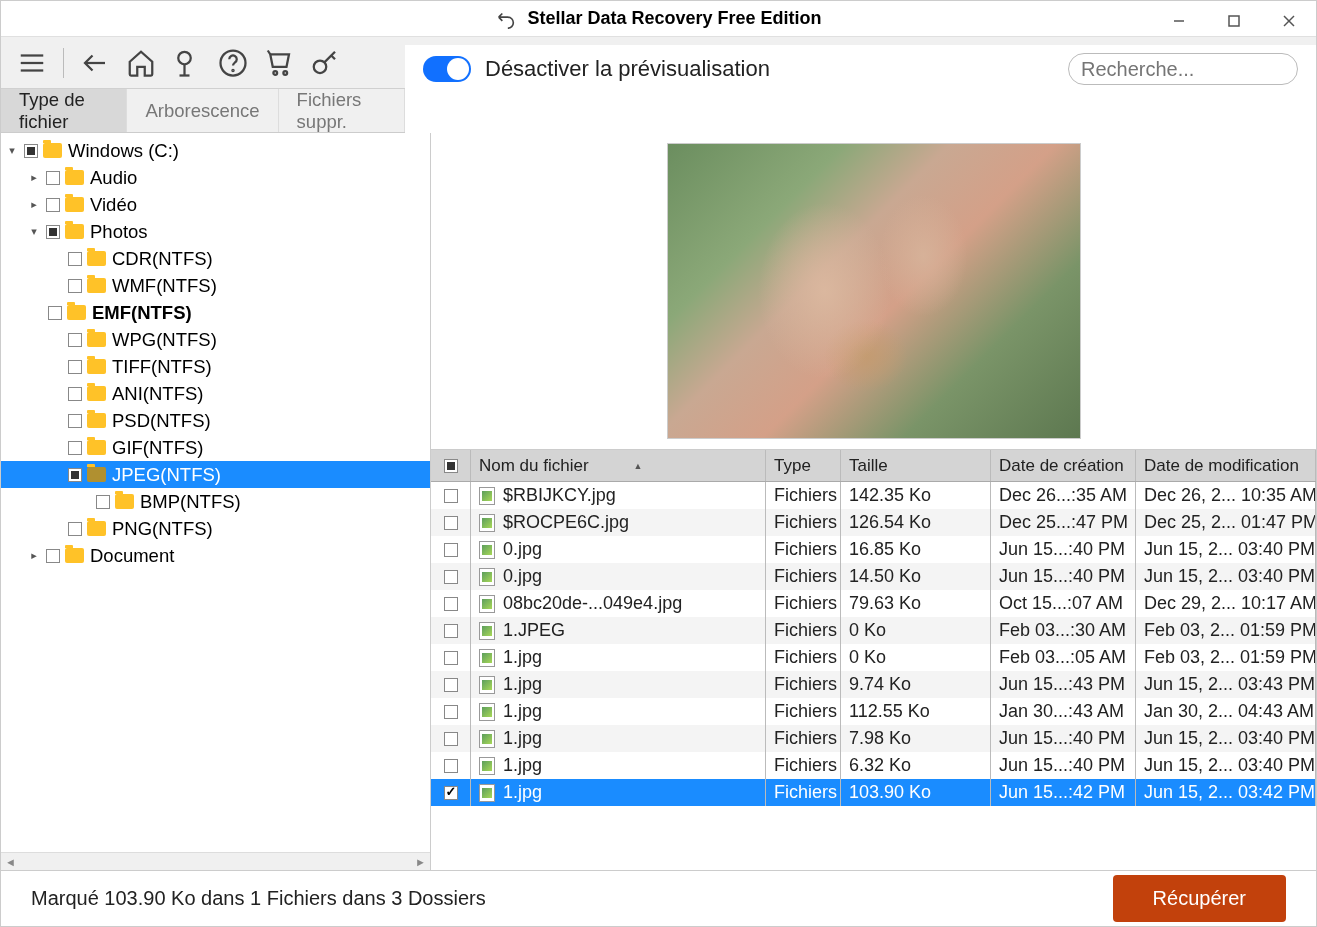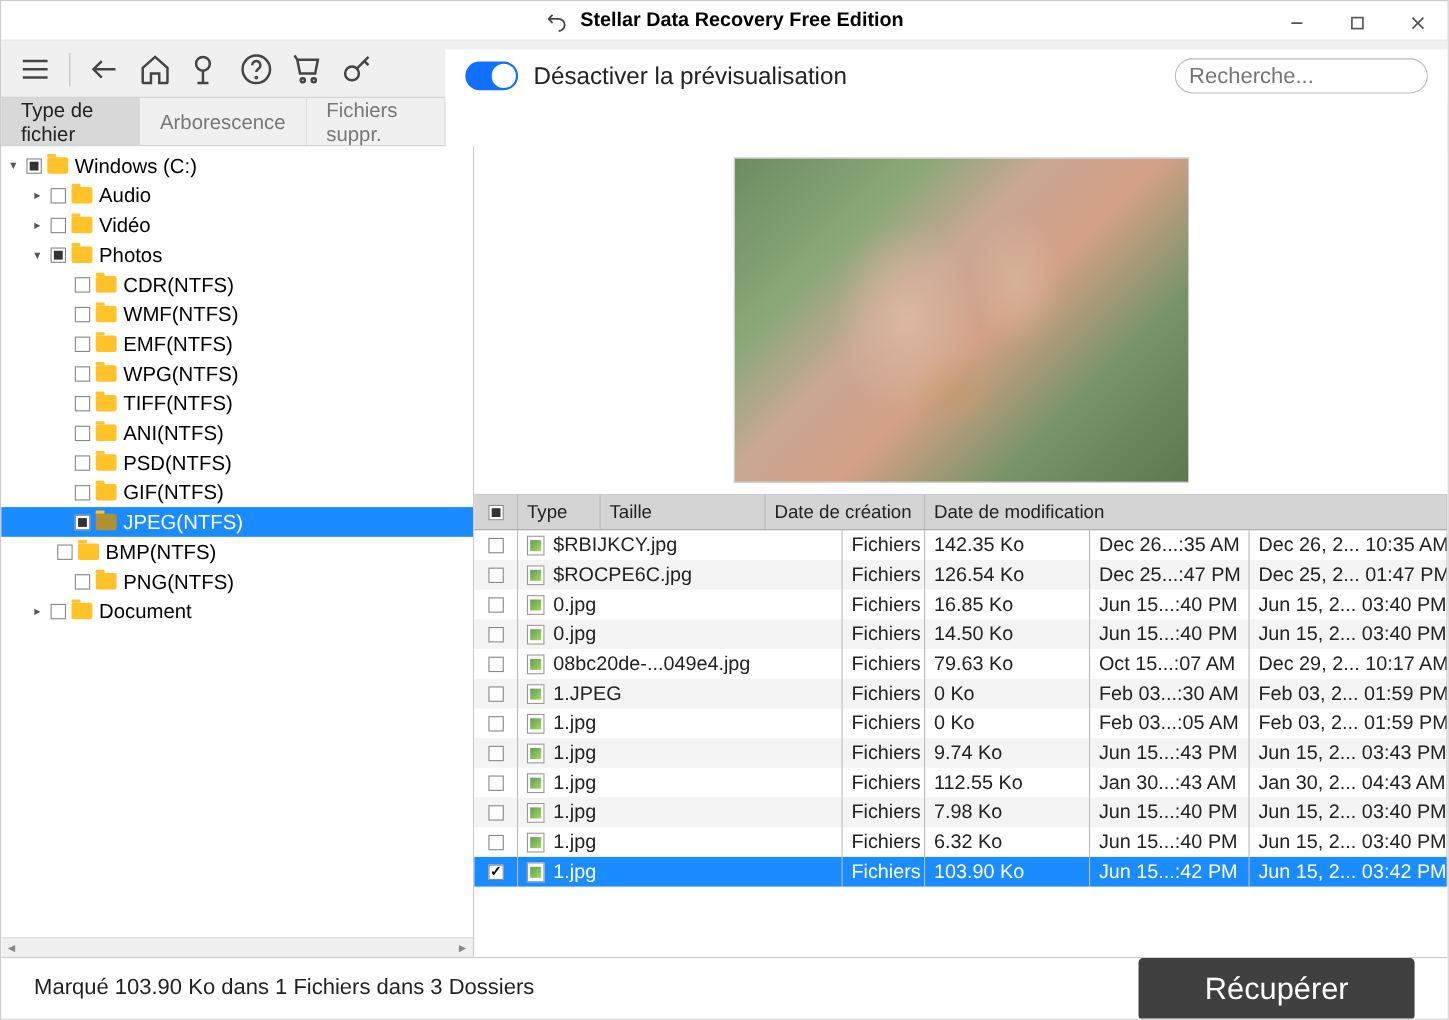--- a/index.html
+++ b/index.html
@@ -53,21 +53,21 @@
 .col-created{width:145px}
 .col-mod{flex:1}
 .cb{width:14px;height:14px;border:1px solid #888;background:#fff;display:inline-block;position:relative;flex-shrink:0}
 .cb.checked::after{content:"✓";position:absolute;left:1px;top:-3px;font-size:13px;color:#000;font-weight:bold}
 .cb.partial::after{content:"";position:absolute;inset:2px;background:#333}
 .file-icon{width:16px;height:18px;background:#fff;border:1px solid #999;margin-right:8px;position:relative;flex-shrink:0}
 .file-icon::after{content:"";position:absolute;left:2px;top:3px;right:2px;bottom:3px;background:linear-gradient(135deg,#5c9e5c,#a8d858)}
 .sort-ind{font-size:9px;margin-left:45px;color:#555}
 .footer{height:56px;border-top:1px solid #ccc;display:flex;align-items:center;padding:0 30px;justify-content:space-between;background:#fff}
 .footer-status{font-size:20px;color:#222}
-.recover-btn{background:#404040;color:#fff;font-size:28px;padding:12px 60px;border:none;border-radius:4px;cursor:pointer}
+.recover-btn{background:#c2410c;color:#fff;font-size:20px;padding:12px 40px;border:none;border-radius:4px;cursor:pointer}
 .tabs-wrap{display:flex;flex-direction:row}
 .tabs-left{width:404px;display:flex}
 .svg-ico{width:30px;height:30px;stroke:#444;stroke-width:1.8;fill:none}
 </style>
 </head>
 <body>
 
 <div class="titlebar">
   <div class="titlebar-title">
     <svg class="svg-ico" style="width:22px;height:22px" viewBox="0 0 24 24">
@@ -200,21 +200,21 @@
           <span class="cb "></span>
           <span class="folder-icon"></span>
           <span>CDR(NTFS)</span>
         </div>
         <div class="tree-row" style="padding-left: 48px;">
           <span class="arrow"></span>
           <span class="cb "></span>
           <span class="folder-icon"></span>
           <span>WMF(NTFS)</span>
         </div>
-        <div class="tree-row" style="padding-left: 48px;">
+        <div class="tree-row" style="padding-left: 28px; font-weight: bold;">
           <span class="arrow"></span>
           <span class="cb "></span>
           <span class="folder-icon"></span>
           <span>EMF(NTFS)</span>
         </div>
         <div class="tree-row" style="padding-left: 48px;">
           <span class="arrow"></span>
           <span class="cb "></span>
           <span class="folder-icon"></span>
           <span>WPG(NTFS)</span>
@@ -242,21 +242,21 @@
           <span class="cb "></span>
           <span class="folder-icon"></span>
           <span>GIF(NTFS)</span>
         </div>
         <div class="tree-row selected" style="padding-left: 48px;">
           <span class="arrow"></span>
           <span class="cb partial"></span>
           <span class="folder-icon dark"></span>
           <span>JPEG(NTFS)</span>
         </div>
-        <div class="tree-row" style="padding-left: 32px;">
+        <div class="tree-row" style="padding-left: 32px; margin-left: 44px;">
           <span class="arrow"></span>
           <span class="cb "></span>
           <span class="folder-icon"></span>
           <span>BMP(NTFS)</span>
         </div>
         <div class="tree-row" style="padding-left: 48px;">
           <span class="arrow"></span>
           <span class="cb "></span>
           <span class="folder-icon"></span>
           <span>PNG(NTFS)</span>
@@ -275,20 +275,24 @@
   </div>
   <div class="content">
     <div class="preview">
       <div class="preview-img"></div>
     </div>
     <div class="filelist">
       <div class="fl-header">
         <div class="col col-ck">
             <span class="cb partial"></span>
           </div>
+        <div class="col col-name">
+            <span>Nom du fichier</span>
+            <span class="sort-ind">▲</span>
+          </div>
         <div class="col col-type">Type</div>
         <div class="col col-size">Taille</div>
         <div class="col col-created">Date de création</div>
         <div class="col col-mod">Date de modification</div>
       </div>
       <div id="filerows">
           <div class="fl-row">
             <div class="col col-ck">
               <span class="cb"></span>
             </div>

